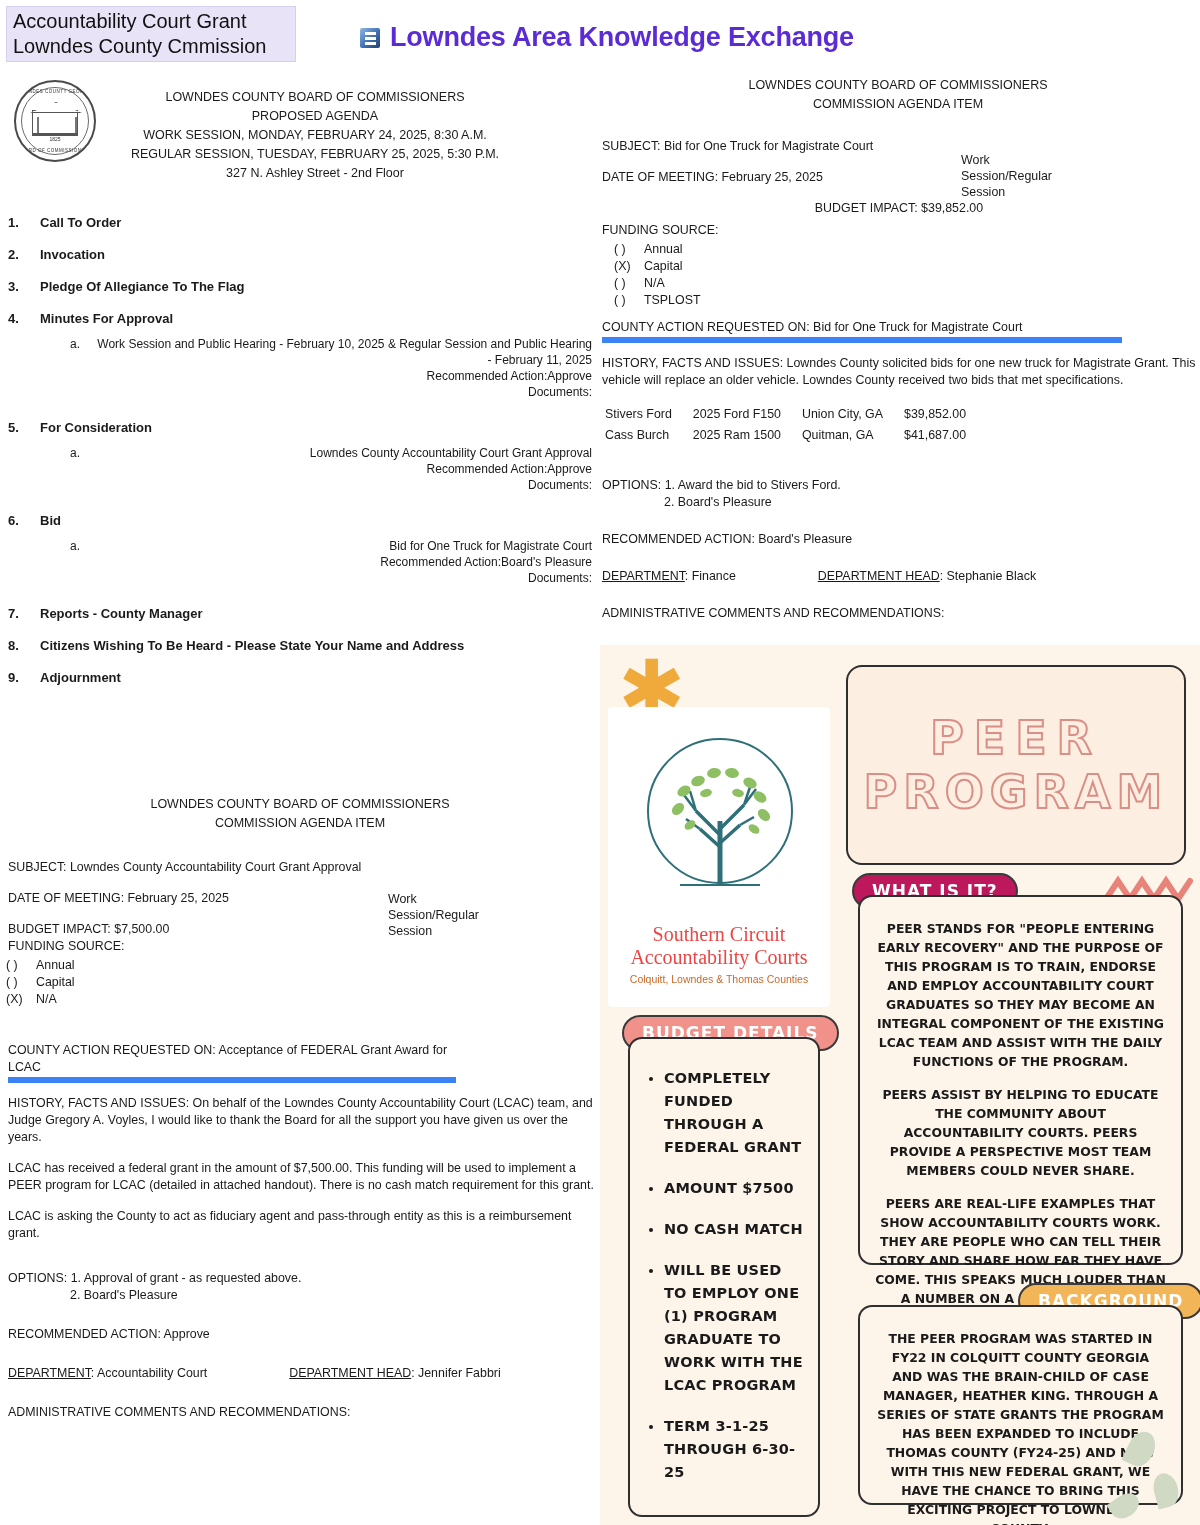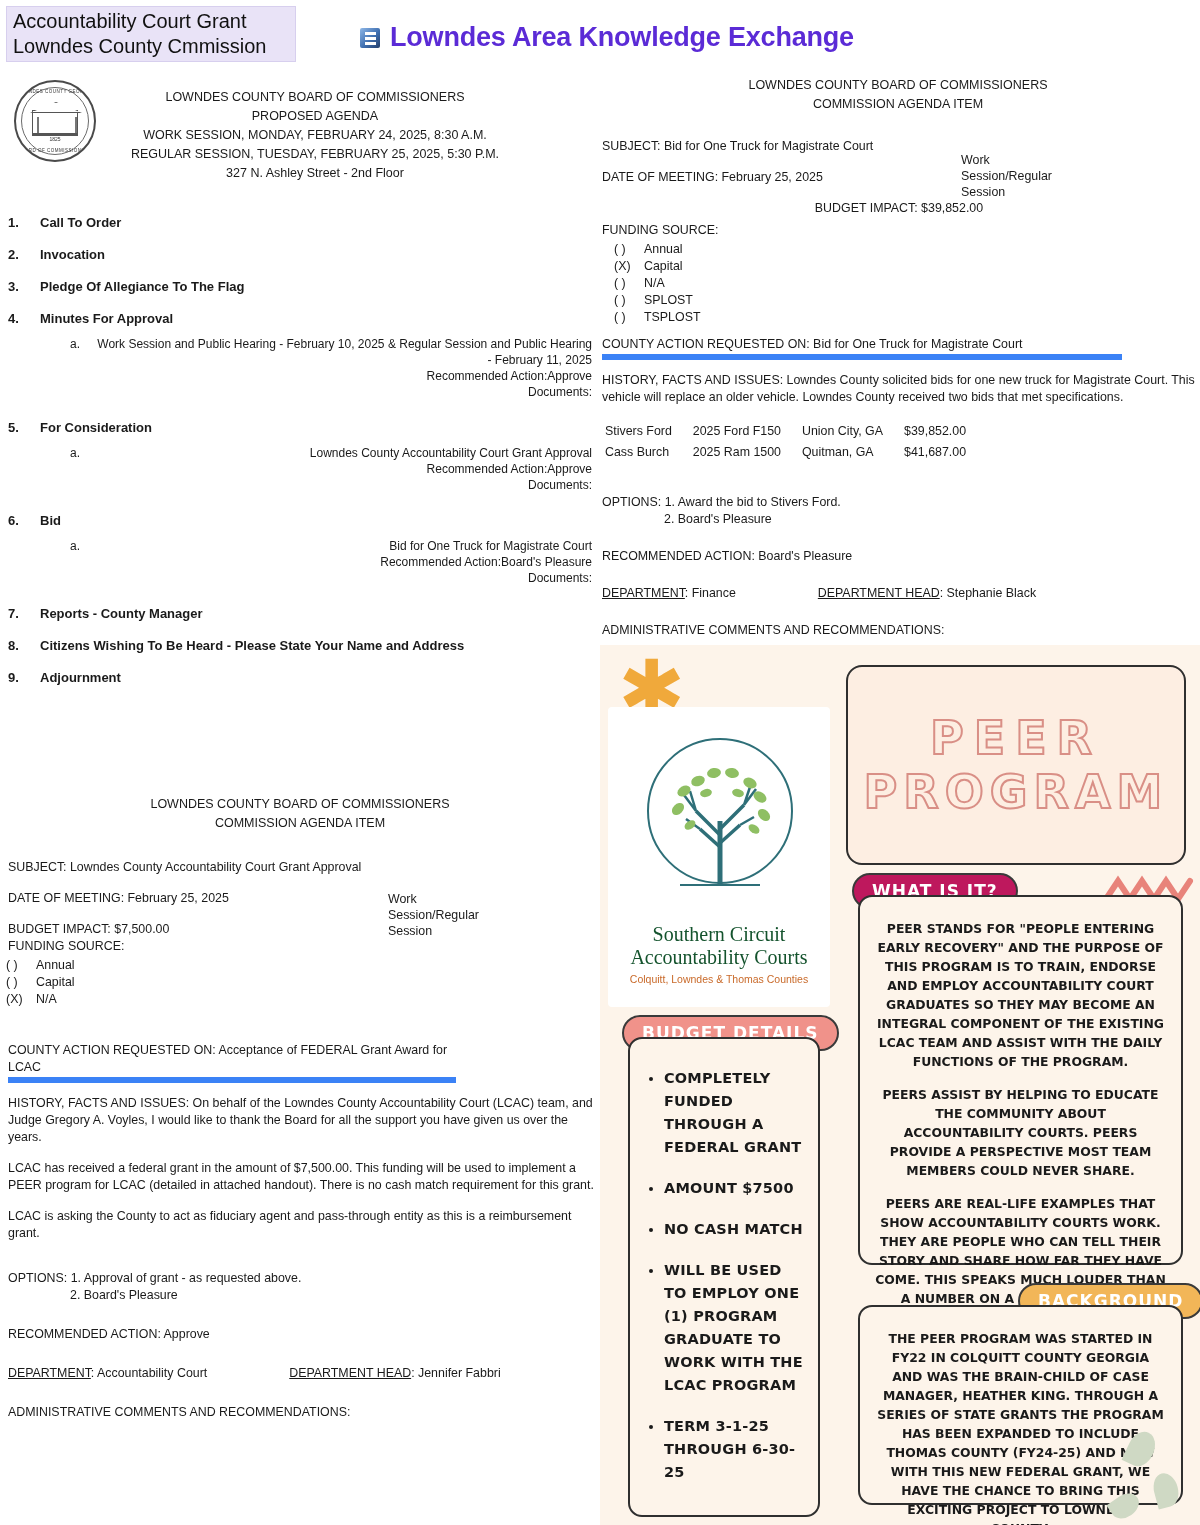--- a/index.html
+++ b/index.html
@@ -116,21 +116,21 @@
   .star {
     position:absolute; left:18px; top:12px; width:66px; height:66px; color:#f0a93b;
     font-size:80px; line-height:66px; text-align:center; font-family:"DejaVu Sans", sans-serif;
   }
   .logo-card {
     position:absolute; left:8px; top:62px; width:222px; height:300px;
     background:#ffffff; border-radius:4px;
   }
   .tree-wrap { position:absolute; left:32px; top:18px; width:160px; height:180px; }
   .logo-title { position:absolute; left:0; right:0; bottom:38px; text-align:center;
-    font-family:"Liberation Serif", serif; color:#14532d; font-size:20px; line-height:23px; }
+    font-family:"Liberation Serif", serif; color:#ef4444; font-size:20px; line-height:23px; }
   .logo-sub { position:absolute; left:0; right:0; bottom:22px; text-align:center;
     color:#c96a2a; font-size:10.5px; }
 
   .pill {
     display:inline-block; border-radius:20px; padding:6px 18px;
     font-family:"DejaVu Sans", sans-serif; font-weight:bold; letter-spacing:1px;
     color:#fff; font-size:17px; border:2px solid #3a3a3a;
   }
   .budget-pill { position:absolute; left:22px; top:370px; background:#f0928a; }
   .budget-card {
@@ -322,27 +322,26 @@
     <p>SUBJECT: Bid for One Truck for Magistrate Court</p>
     <p>DATE OF MEETING: February 25, 2025</p>
     <p style="margin-bottom:5px;text-align:center;">BUDGET IMPACT: $39,852.00</p>
     <p style="margin-bottom:2px;"> FUNDING SOURCE:</p>
   </div>
 
   <div class="fund-opts">
     <div><span class="mark">(  )</span><span>Annual</span></div>
     <div><span class="mark">(X)</span><span>Capital</span></div>
     <div><span class="mark">(  )</span><span>N/A</span></div>
-    <div><span class="mark">(  )</span><span>SPLOST</span></div>
     <div><span class="mark">(  )</span><span>TSPLOST</span></div>
   </div>
 
   <div class="doc-body">
     <p style="margin-bottom:12px;"><span class="ul-line" style="width:520px;">COUNTY ACTION REQUESTED ON: Bid for One Truck for Magistrate Court</span></p>
-    <p>HISTORY, FACTS AND ISSUES: Lowndes County solicited bids for one new truck for Magistrate Court. This vehicle will replace an older vehicle. Lowndes County received two bids that met specifications.</p>
+    <p>HISTORY, FACTS AND ISSUES: Lowndes County solicited bids for one new truck for Magistrate Grant. This vehicle will replace an older vehicle. Lowndes County received two bids that met specifications.</p>
 
     <table class="bids">
       <tbody>
           <tr>
         <td>Stivers Ford</td>
         <td>2025 Ford F150</td>
         <td>Union City, GA</td>
         <td>$39,852.00</td>
       </tr>
       <tr>

